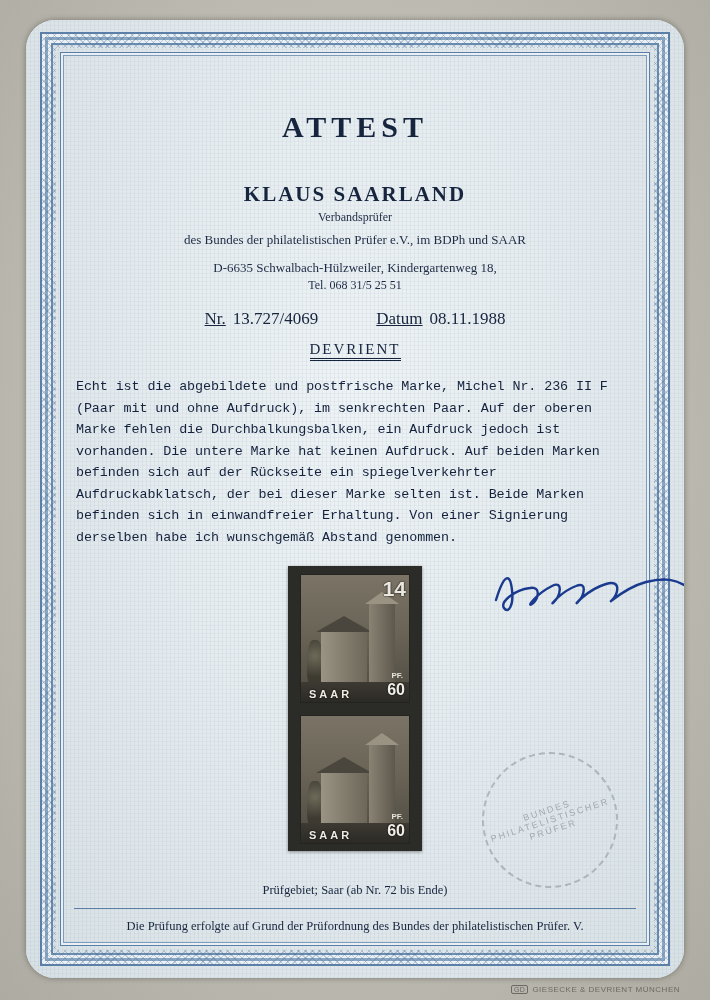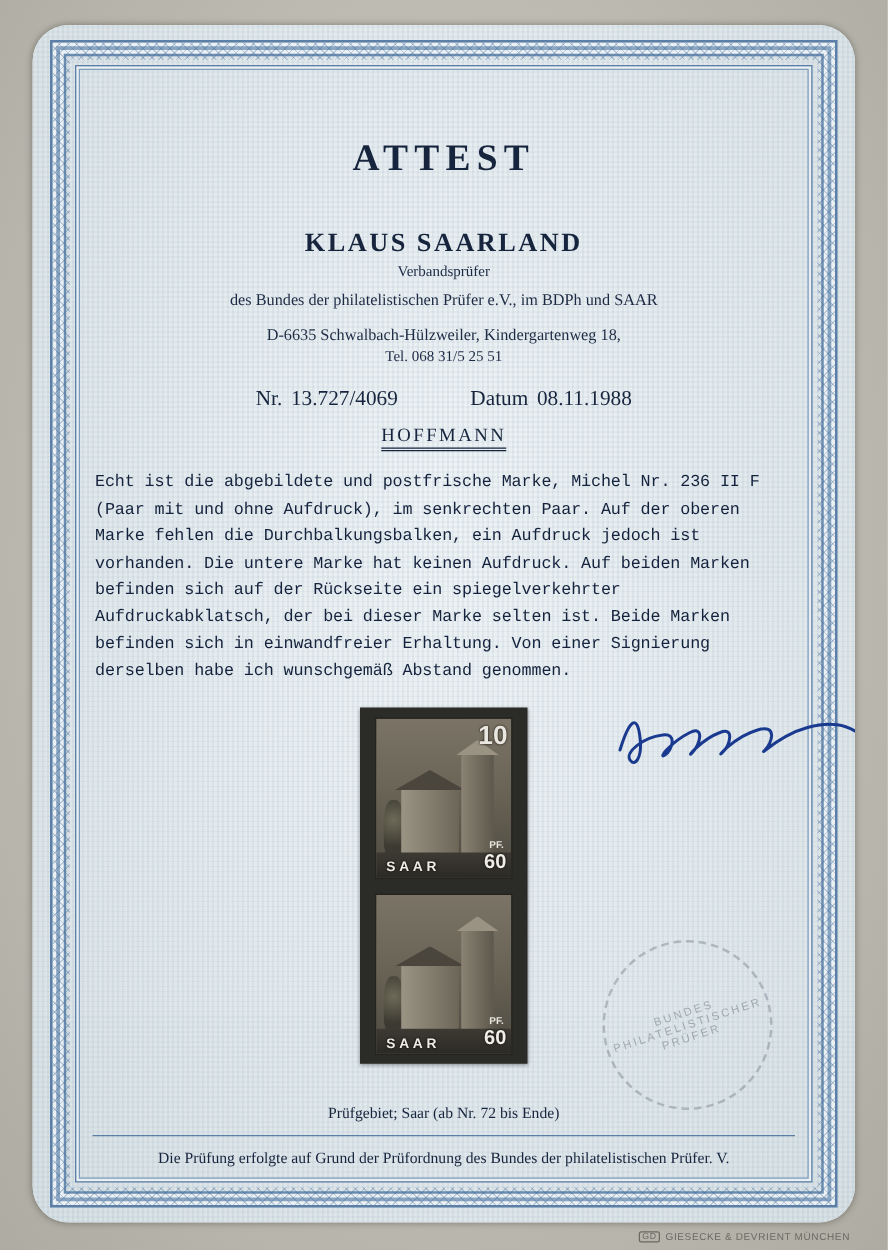--- a/index.html
+++ b/index.html
@@ -132,21 +132,21 @@
   }
 
   .refrow {
     display: flex;
     justify-content: center;
     gap: 58px;
     margin-top: 16px;
     font-size: 17px;
     color: #16243d;
   }
-  .refrow .lbl { margin-right: 7px; }
+  .refrow .lbl { margin-right: 7px; text-decoration: underline; }
   .refrow .val { }
 
   .country {
     text-align: center;
     margin-top: 12px;
     font-size: 15px;
     letter-spacing: 2px;
     color: #16243d;
   }
   .country span.u {
@@ -345,35 +345,35 @@
       <div class="refrow">
         <div>
           <span class="lbl">Nr.</span><span class="val">13.727/4069</span>
         </div>
         <div>
           <span class="lbl">Datum</span><span class="val">08.11.1988</span>
         </div>
       </div>
 
       <div class="country">
-        <span class="u">HOFFMANN</span>
+        <span class="u">DEVRIENT</span>
       </div>
 
       <div class="body-text">Echt ist die abgebildete und postfrische Marke, Michel Nr. 236 II F (Paar mit und ohne Aufdruck), im senkrechten Paar. Auf der oberen Marke fehlen die Durchbalkungsbalken, ein Aufdruck jedoch ist vorhanden. Die untere Marke hat keinen Aufdruck. Auf beiden Marken befinden sich auf der Rückseite ein spiegelverkehrter Aufdruckabklatsch, der bei dieser Marke selten ist. Beide Marken befinden sich in einwandfreier Erhaltung. Von einer Signierung derselben habe ich wunschgemäß Abstand genommen.</div>
 
       <div class="stamp-area">
 
         <div class="stamp-pair">
           <div class="stamp">
             <div class="sky"></div>
             <div class="tree"></div>
             <div class="house"></div>
             <div class="tower"></div>
             <div class="ground"></div>
-            <div class="value-top">10</div>
+            <div class="value-top">14</div>
             <div class="denom-sm">PF.</div>
             <div class="denom">60</div>
             <div class="country-label">SAAR</div>
           </div>
 
           <div class="stamp">
             <div class="sky"></div>
             <div class="tree"></div>
             <div class="house"></div>
             <div class="tower"></div>

